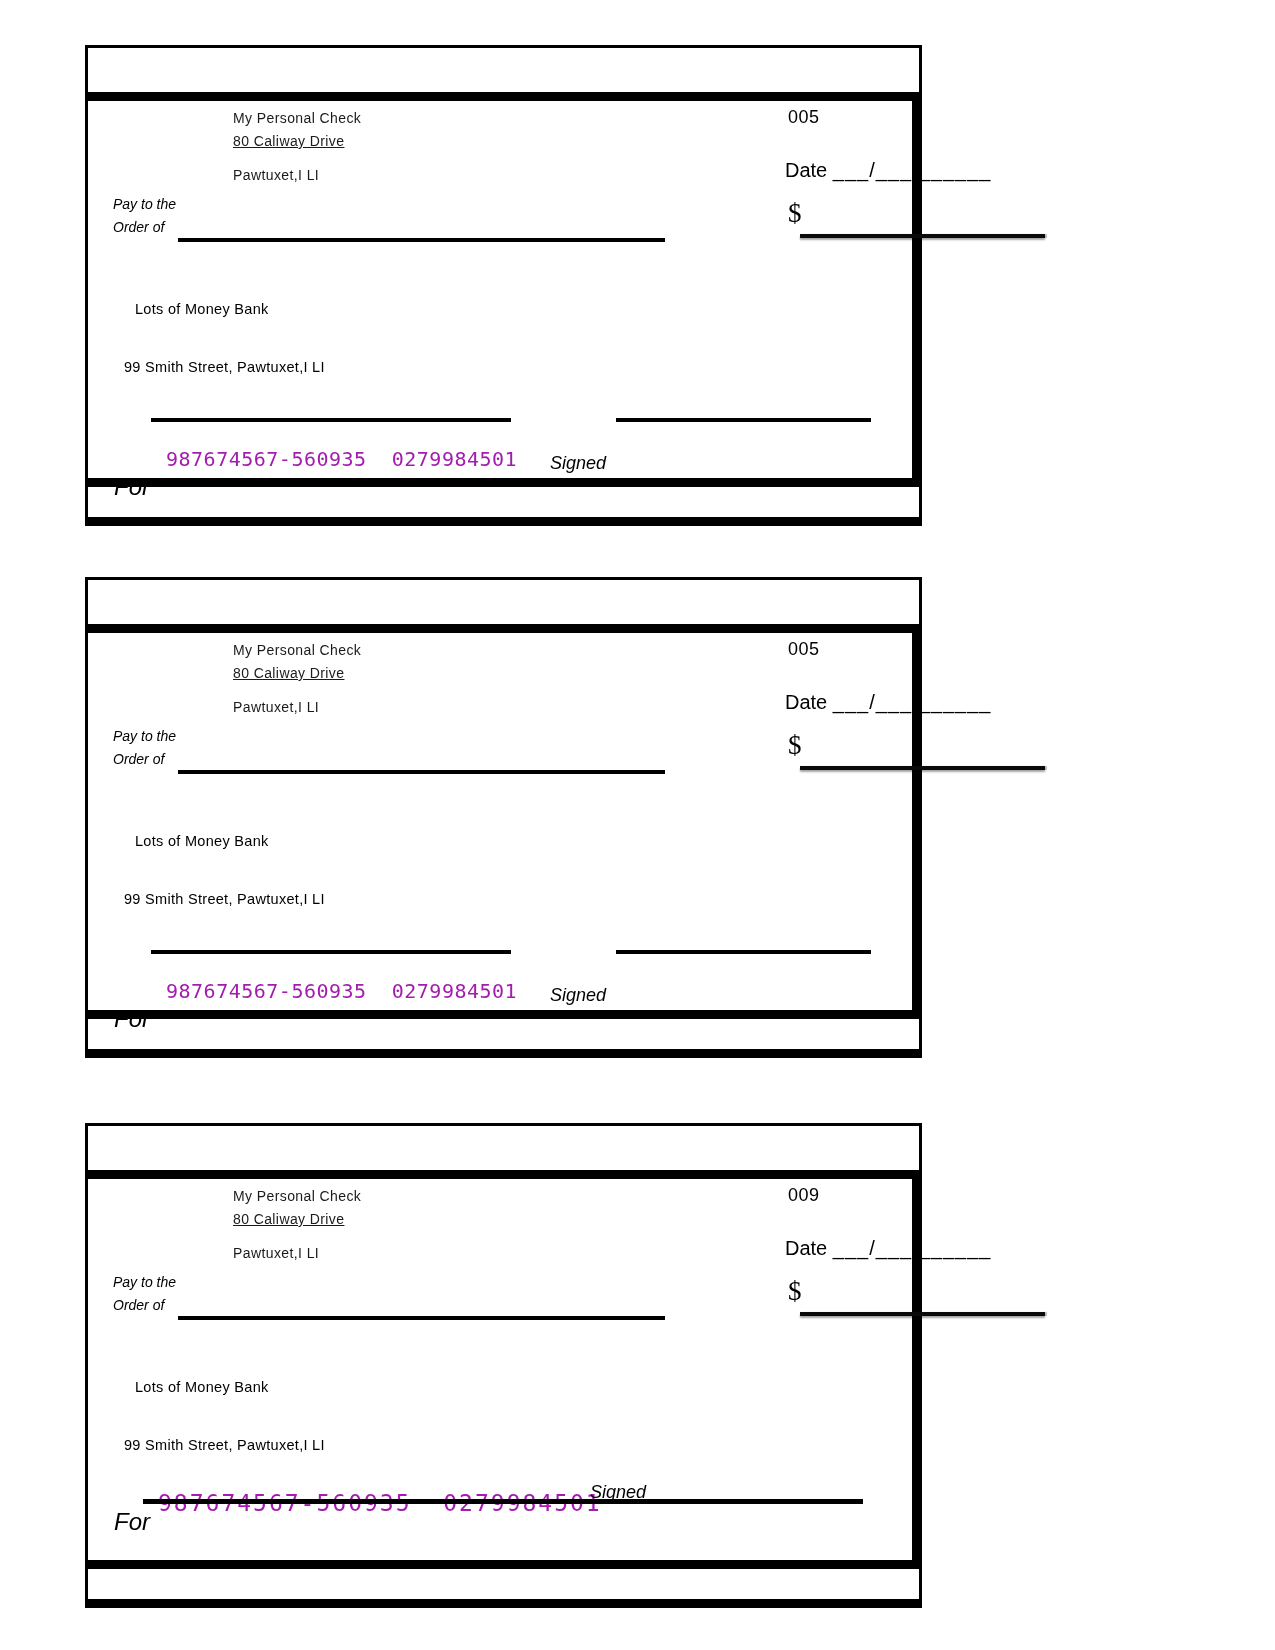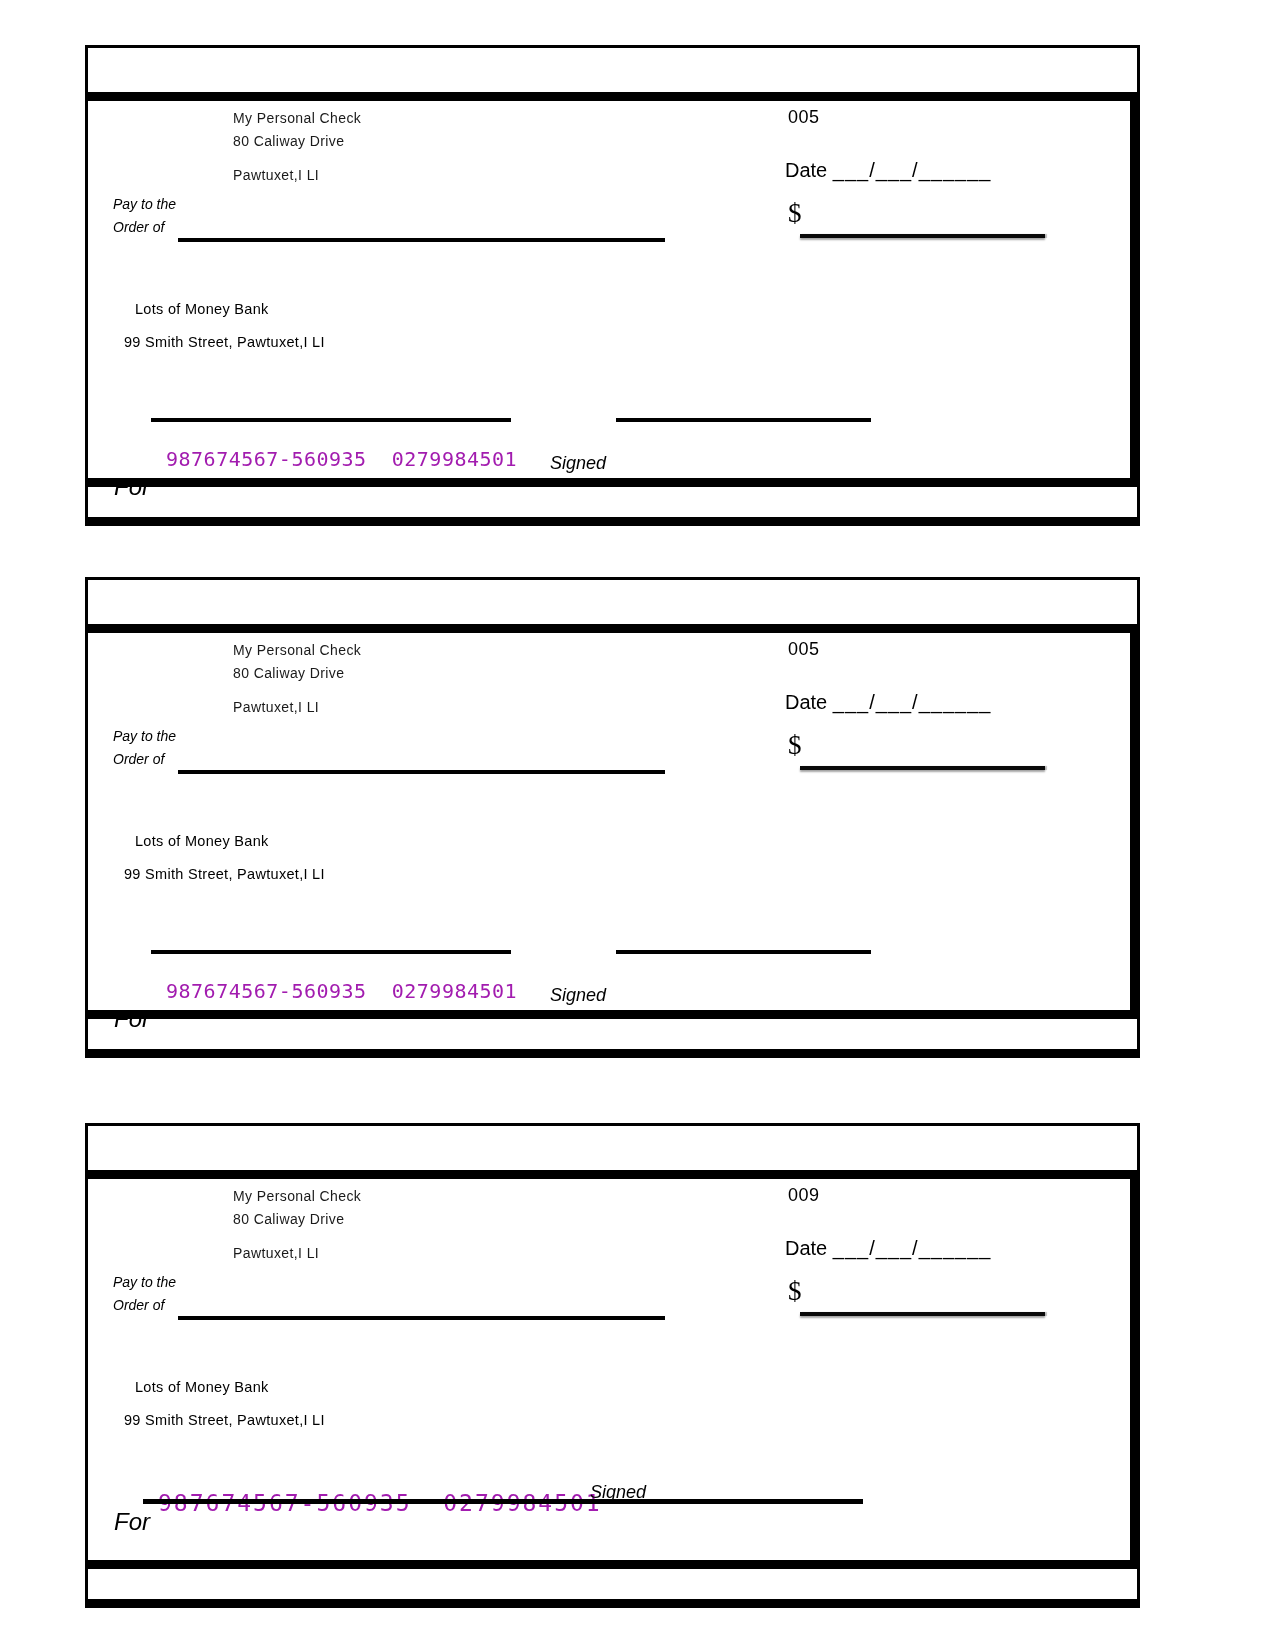--- a/index.html
+++ b/index.html
@@ -7,21 +7,21 @@
     width:1275px;height:1650px;
     background:#ffffff;
     position:relative;
     font-family:"Liberation Sans", sans-serif;
     color:#000;
     overflow:hidden;
   }
   .check-unit{
     position:absolute;
     left:85px;
-    width:1055px;
+    width:837px;
   }
   .stub-top{
     height:47px;
     border-top:3px solid #000;
     border-left:3px solid #000;
     border-right:3px solid #000;
     box-sizing:border-box;
     background:#fff;
   }
   .tear-bar{
@@ -43,21 +43,21 @@
     border-right:3px solid #000;
     box-sizing:border-box;
     background:#fff;
   }
   
   .payer-name,.payer-addr,.payer-city{
     position:absolute;left:145px;
     font-size:14px;letter-spacing:.4px;color:#1a1a1a;
   }
   .payer-name{top:9px;}
-  .payer-addr{top:32px;}
+  .payer-addr{top:32px;text-decoration:underline;}
   .payer-city{top:66px;}
   .check-number{
     position:absolute;left:700px;top:6px;
     font-size:18px;letter-spacing:.5px;
   }
   .date-row{
     position:absolute;left:697px;top:58px;
     font-size:20px;white-space:pre;
   }
   .date-row .blanks{letter-spacing:1px;}
@@ -77,21 +77,21 @@
   .amount-line{
     position:absolute;left:712px;top:133px;
     width:245px;height:4px;background:#0a0a0a;
     box-shadow:0 2px 2px rgba(0,0,0,0.35), 2px 0 1px rgba(0,0,0,0.25);
   }
   .bank-name{
     position:absolute;left:39px;top:200px;
     font-size:14.5px;letter-spacing:.3px;margin-left:8px;
   }
   .bank-addr{
-    position:absolute;left:36px;top:233px;
+    position:absolute;left:36px;top:258px;
     font-size:14.5px;letter-spacing:.3px;
   }
   .memo-line{
     position:absolute;left:63px;top:317px;
     width:360px;height:4px;background:#000;
   }
   .sig-line{
     position:absolute;left:528px;top:317px;
     width:255px;height:4px;background:#000;
   }

